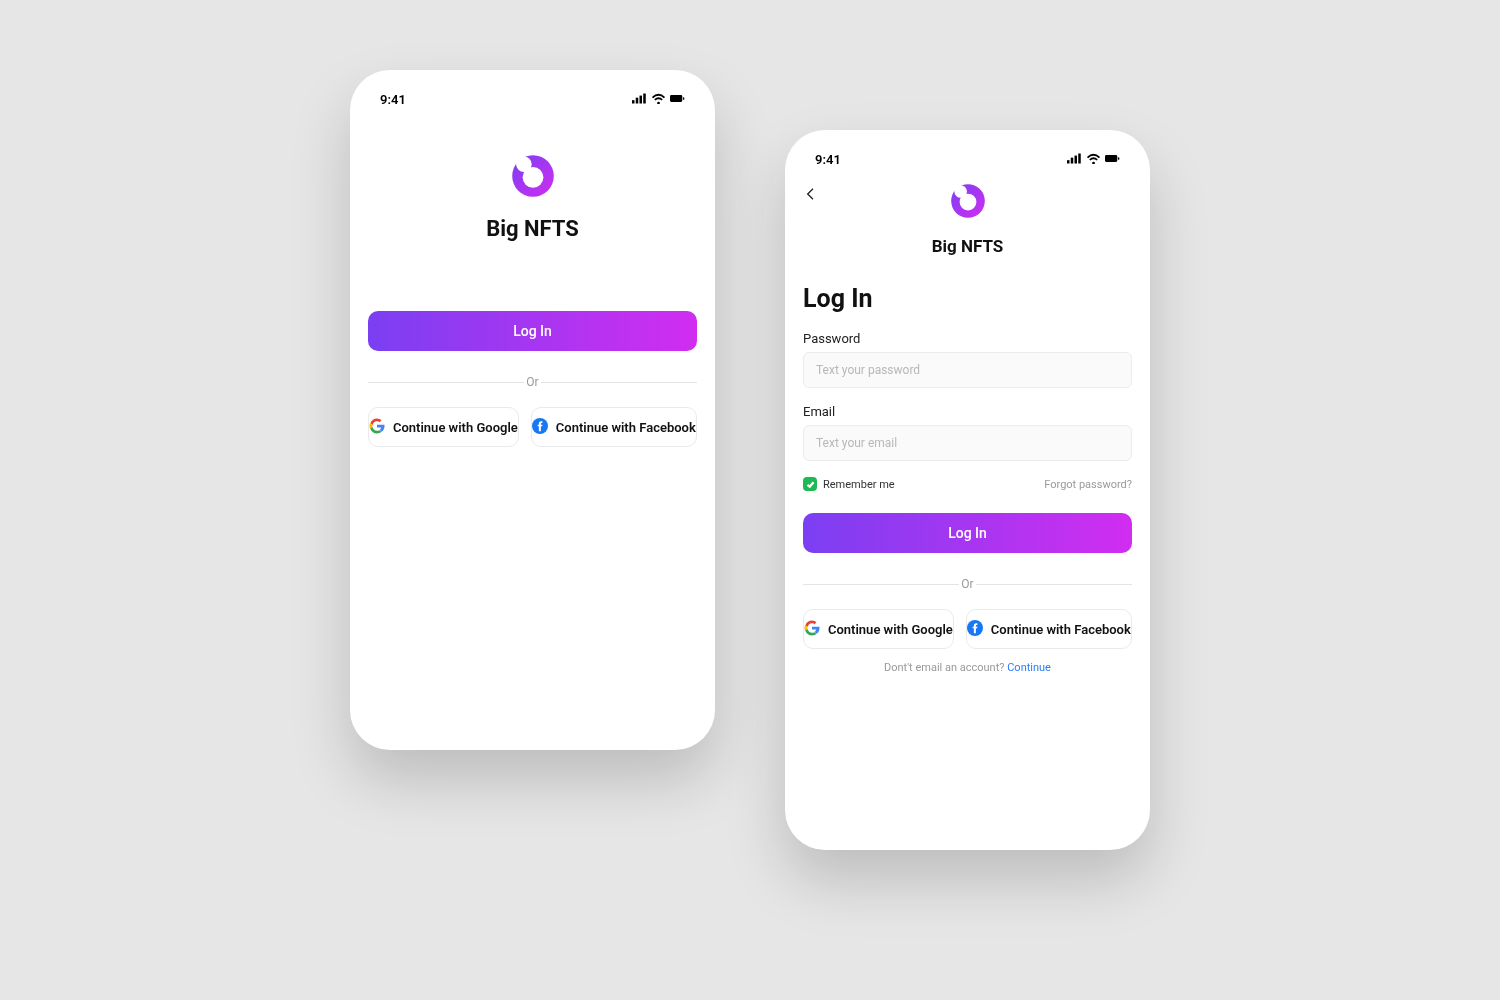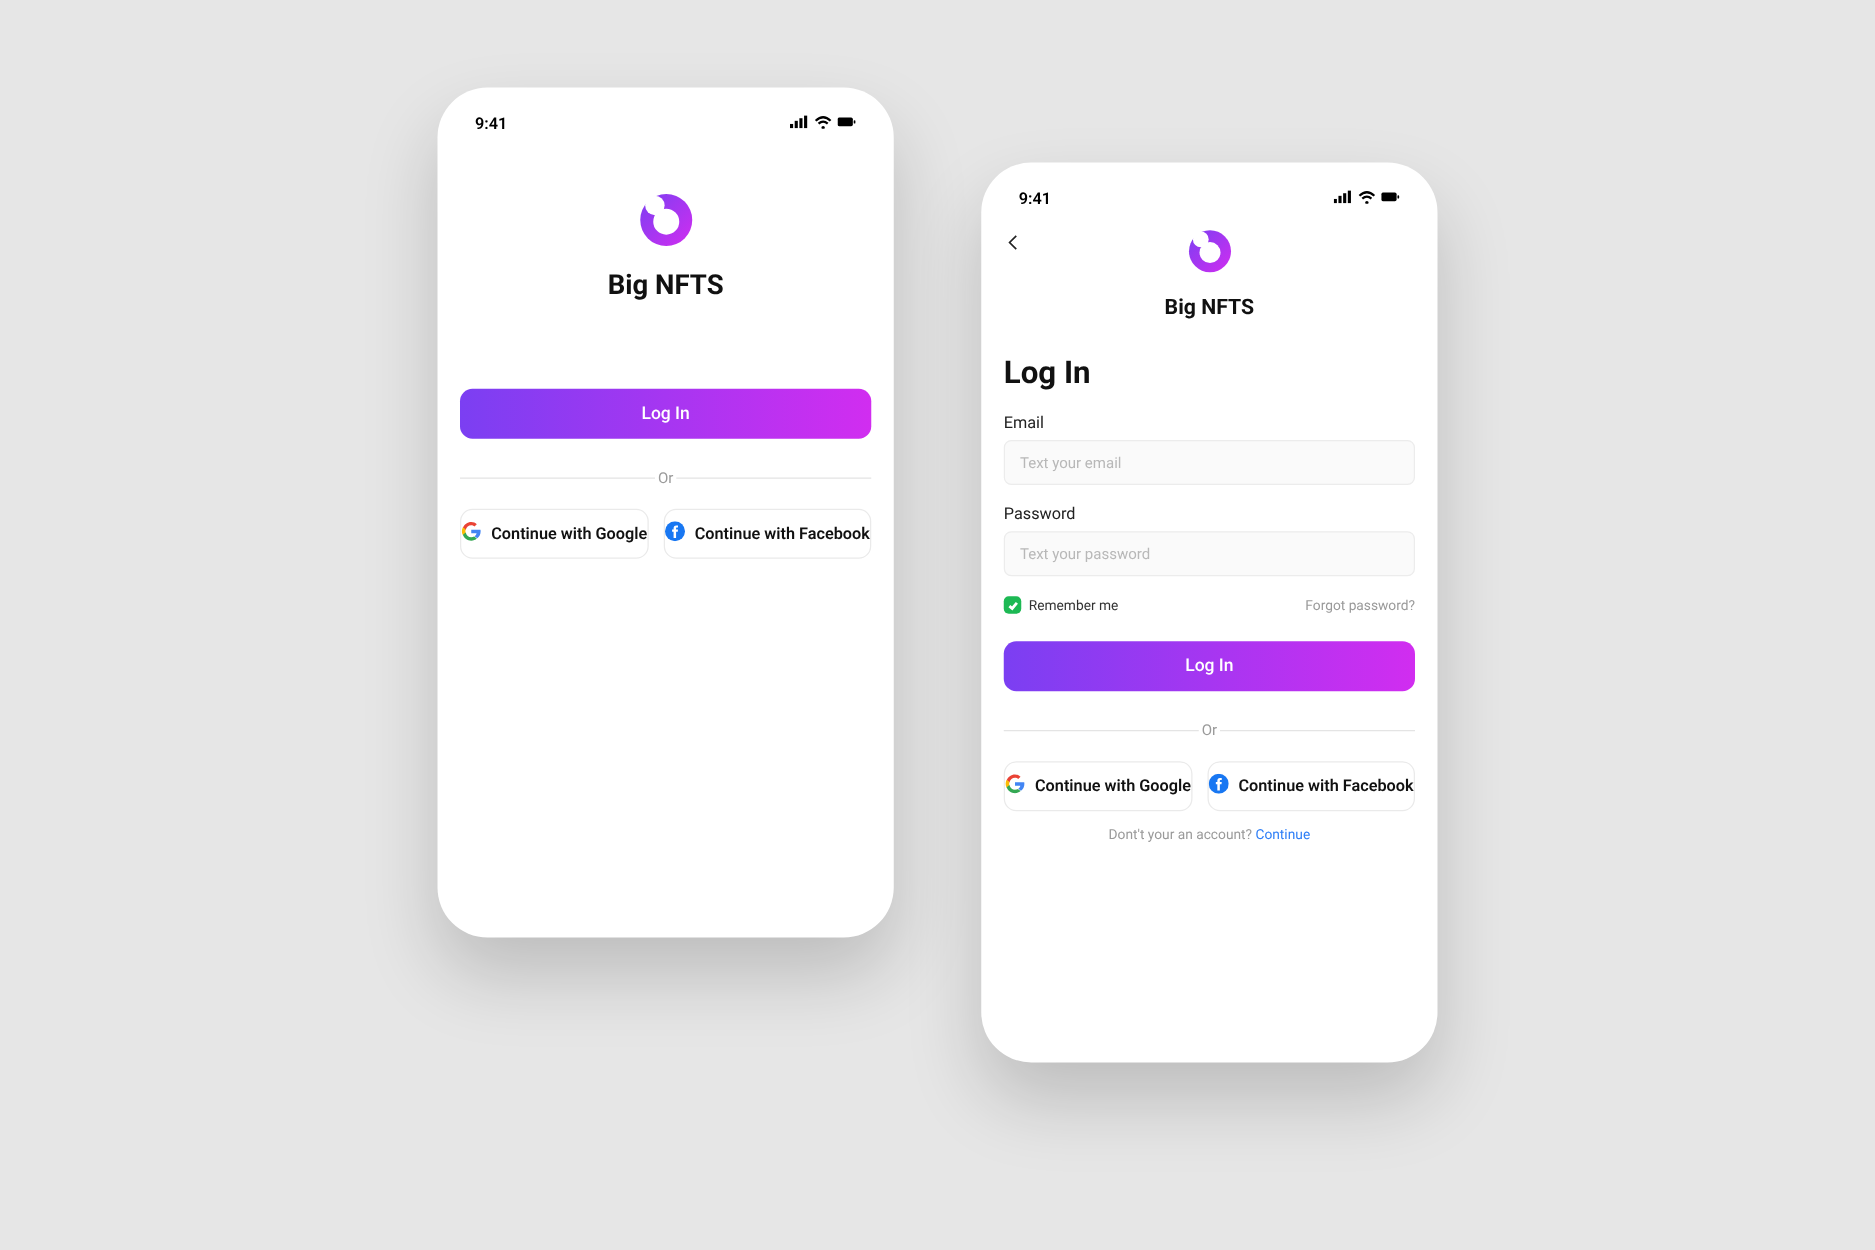--- a/index.html
+++ b/index.html
@@ -289,27 +289,27 @@
         <circle cx="20" cy="21" r="8" fill="#fff"></circle>
         <circle cx="13" cy="11" r="6" fill="#fff"></circle>
       </svg>
     </span>
     <div class="brand">Big NFTS</div>
   </div>
 
   <div class="page-title">Log In</div>
 
   <div class="field-block">
+    <div class="field-label">Password</div>
+    <input class="input" type="password" placeholder="Text your password" style="">
+  </div>
+
+  <div class="field-block">
     <div class="field-label">Email</div>
     <input class="input" placeholder="Text your email" style="">
-  </div>
-
-  <div class="field-block">
-    <div class="field-label">Password</div>
-    <input class="input" type="password" placeholder="Text your password" style="">
   </div>
 
   <div class="row-between">
     <div class="remember">
       <span class="chk">
         <svg viewBox="0 0 12 12">
             <polyline points="2 6.5 5 9 10 3"></polyline>
           </svg>
       </span>
       <span>Remember me</span>
@@ -342,15 +342,15 @@
         <svg class="fb-icon" viewBox="0 0 24 24">
             <circle cx="12" cy="12" r="12" fill="#1877F2"></circle>
             <path fill="#fff" d="M15.5 12.5h-2.2V20h-3v-7.5H8.5V10h1.8V8.3c0-1.8 1-3.3 3.3-3.3h2v2.5h-1.3c-.8 0-1 .4-1 1V10h2.3l-.3 2.5z"></path>
           </svg>
       </span>
       <span>Continue with Facebook</span>
     </button>
   </div>
 
   <div class="footer-text">
-    <span>Dont't your an account? </span><span class="link">Continue</span>
+    <span>Dont't email an account? </span><span class="link">Continue</span>
   </div>
 </div>
 
 </body></html>

